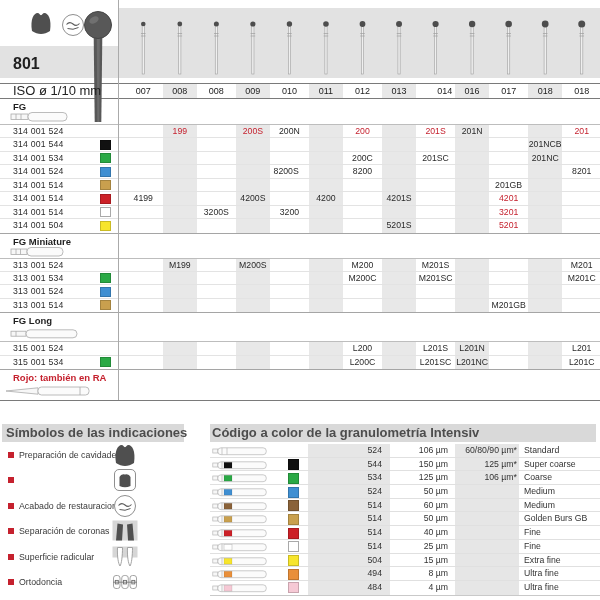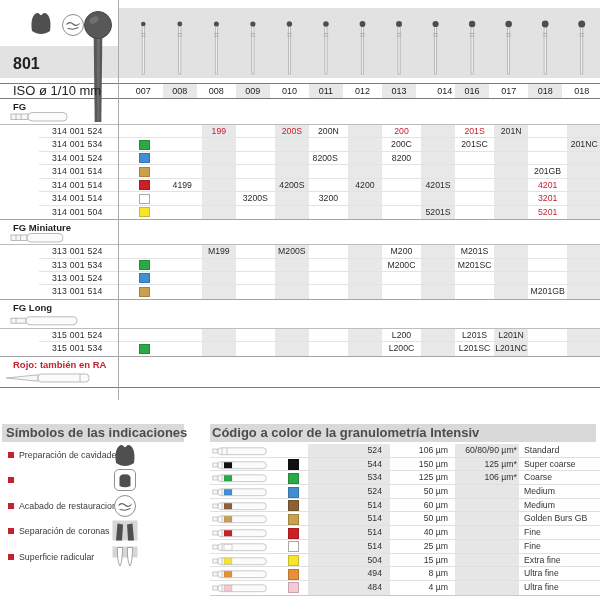--- a/index.html
+++ b/index.html
@@ -13,21 +13,21 @@
   
   #catalog{position:absolute;left:0;top:83px;width:600px;border-bottom:1px solid #7a7a7a;}
   .iso-row{position:relative;height:16px;line-height:14px;border-top:1px solid #7a7a7a;border-bottom:1px solid #7a7a7a;}
   #iso-label{position:absolute;left:13px;top:0;font-size:13px;color:#222;}
   .iso-cell{position:absolute;top:0;height:100%;text-align:center;font-size:9px;color:#222;}
   .sec-header{position:relative;border-bottom:1px solid #bdbdbd;}
   .sec-header.bt{border-top:1px solid #a5a5a5;}
   .sec-label{position:absolute;left:13px;top:2px;font-size:9.5px;font-weight:bold;color:#1f1f1f;}
   .sec-icon{position:absolute;left:10px;}
   .rows-group{position:relative;}
-  .prow{position:relative;height:13.45px;line-height:13.2px;border-bottom:1px solid #e3e3e3;margin-left:39px;}
+  .prow{position:relative;height:13.45px;line-height:13.2px;border-bottom:1px solid #e3e3e3;}
   .rows-group .prow:last-child{border-bottom:none;}
   .pcode{position:absolute;left:13px;top:0;font-size:8.7px;color:#2b2b2b;letter-spacing:.2px;}
   .chip{position:absolute;left:100px;top:1.5px;width:11px;height:10px;border:1px solid rgba(0,0,0,.18);}
   .pcell{position:absolute;top:0;height:100%;text-align:center;font-size:8.7px;white-space:nowrap;color:#2a2a2a;}
   .pcell.red{color:#c5212e;}
   .stripe{position:absolute;top:0;bottom:0;background:#e8e8e8;z-index:0;}
   .iso-cell,.pcell,.pcode,.chip,#iso-label,.sec-label,.sec-icon{z-index:1;}
   #footnote-block{position:relative;border-top:1px solid #a5a5a5;}
   #vline{left:118px;top:0;width:1px;height:400px;background:#aaaaaa;}
   
@@ -185,20 +185,31 @@
           <div class="pcell" style="left: 453.846px; width: 36.5385px;">201N</div>
           <div class="pcell red" style="left: 563.462px; width: 36.5385px;">201</div>
         </div>
         <div class="prow">
           <div class="stripe" style="left: 162.538px; width: 34.0385px;"></div>
           <div class="stripe" style="left: 235.615px; width: 34.0385px;"></div>
           <div class="stripe" style="left: 308.692px; width: 34.0385px;"></div>
           <div class="stripe" style="left: 381.769px; width: 34.0385px;"></div>
           <div class="stripe" style="left: 454.846px; width: 34.0385px;"></div>
           <div class="stripe" style="left: 527.923px; width: 34.0385px;"></div>
+          <div class="pcode">314 001 544</div>
+          <div class="chip" style="background: rgb(17, 17, 17); border-color: rgba(0, 0, 0, 0.18);"></div>
+          <div class="pcell" style="left: 526.923px; width: 36.5385px;">201NCB</div>
+        </div>
+        <div class="prow">
+          <div class="stripe" style="left: 162.538px; width: 34.0385px;"></div>
+          <div class="stripe" style="left: 235.615px; width: 34.0385px;"></div>
+          <div class="stripe" style="left: 308.692px; width: 34.0385px;"></div>
+          <div class="stripe" style="left: 381.769px; width: 34.0385px;"></div>
+          <div class="stripe" style="left: 454.846px; width: 34.0385px;"></div>
+          <div class="stripe" style="left: 527.923px; width: 34.0385px;"></div>
           <div class="pcode">314 001 534</div>
           <div class="chip" style="background: rgb(42, 169, 69); border-color: rgba(0, 0, 0, 0.18);"></div>
           <div class="pcell" style="left: 344.231px; width: 36.5385px;">200C</div>
           <div class="pcell" style="left: 417.308px; width: 36.5385px;">201SC</div>
           <div class="pcell" style="left: 526.923px; width: 36.5385px;">201NC</div>
         </div>
         <div class="prow">
           <div class="stripe" style="left: 162.538px; width: 34.0385px;"></div>
           <div class="stripe" style="left: 235.615px; width: 34.0385px;"></div>
           <div class="stripe" style="left: 308.692px; width: 34.0385px;"></div>
@@ -434,20 +445,35 @@
         <div class="sym-bullet"></div>
         <div class="sym-label">Superficie radicular</div>
         <div class="sym-icon">
           <svg width="26" height="26" viewBox="0 0 26 26">
             <rect x="0.5" y="2.5" width="25" height="11" fill="#d6d6d6"></rect>
             <path d="M5.5 3.5 C5 13 6.5 20 8 22 C9.5 20 10.5 12 10.5 3.5 Z" fill="#fff" stroke="#9a9a9a" stroke-width="0.9"></path>
             <path d="M15.5 3.5 C15 13 16.5 20 18 22 C19.5 20 20.5 12 20.5 3.5 Z" fill="#fff" stroke="#9a9a9a" stroke-width="0.9"></path>
           </svg>
         </div>
       </div>
+      <div class="sym-item" style="top: 145px;">
+        <div class="sym-bullet"></div>
+        <div class="sym-label">Ortodoncia</div>
+        <div class="sym-icon">
+          <svg width="26" height="26" viewBox="0 0 26 26">
+            <rect x="1.5" y="6.5" width="6.5" height="13" rx="2.5" fill="#fff" stroke="#9a9a9a" stroke-width="0.9"></rect>
+            <rect x="9.75" y="6.5" width="6.5" height="13" rx="2.5" fill="#fff" stroke="#9a9a9a" stroke-width="0.9"></rect>
+            <rect x="18" y="6.5" width="6.5" height="13" rx="2.5" fill="#fff" stroke="#9a9a9a" stroke-width="0.9"></rect>
+            <line x1="1" y1="13.2" x2="25" y2="13.2" stroke="#7d7d7d" stroke-width="0.9"></line>
+            <rect x="3.3" y="11.4" width="3" height="3.5" fill="none" stroke="#6e6e6e" stroke-width="0.9"></rect>
+            <rect x="11.5" y="11.4" width="3" height="3.5" fill="none" stroke="#6e6e6e" stroke-width="0.9"></rect>
+            <rect x="19.8" y="11.4" width="3" height="3.5" fill="none" stroke="#6e6e6e" stroke-width="0.9"></rect>
+          </svg>
+        </div>
+      </div>
     </div>
 
   <div id="grit-panel">
     <div class="panel-title-bar" style="left:0;width:386px;">
       <span class="panel-title" style="position:absolute;left:2px;">Código a color de la granulometría Intensiv</span>
     </div>
     <div id="grit-rows">
         <div class="grit-row">
           <div class="grit-band" style="left: 98px; width: 82px;"></div>
           <div class="grit-band" style="left: 245px; width: 64px;"></div>

